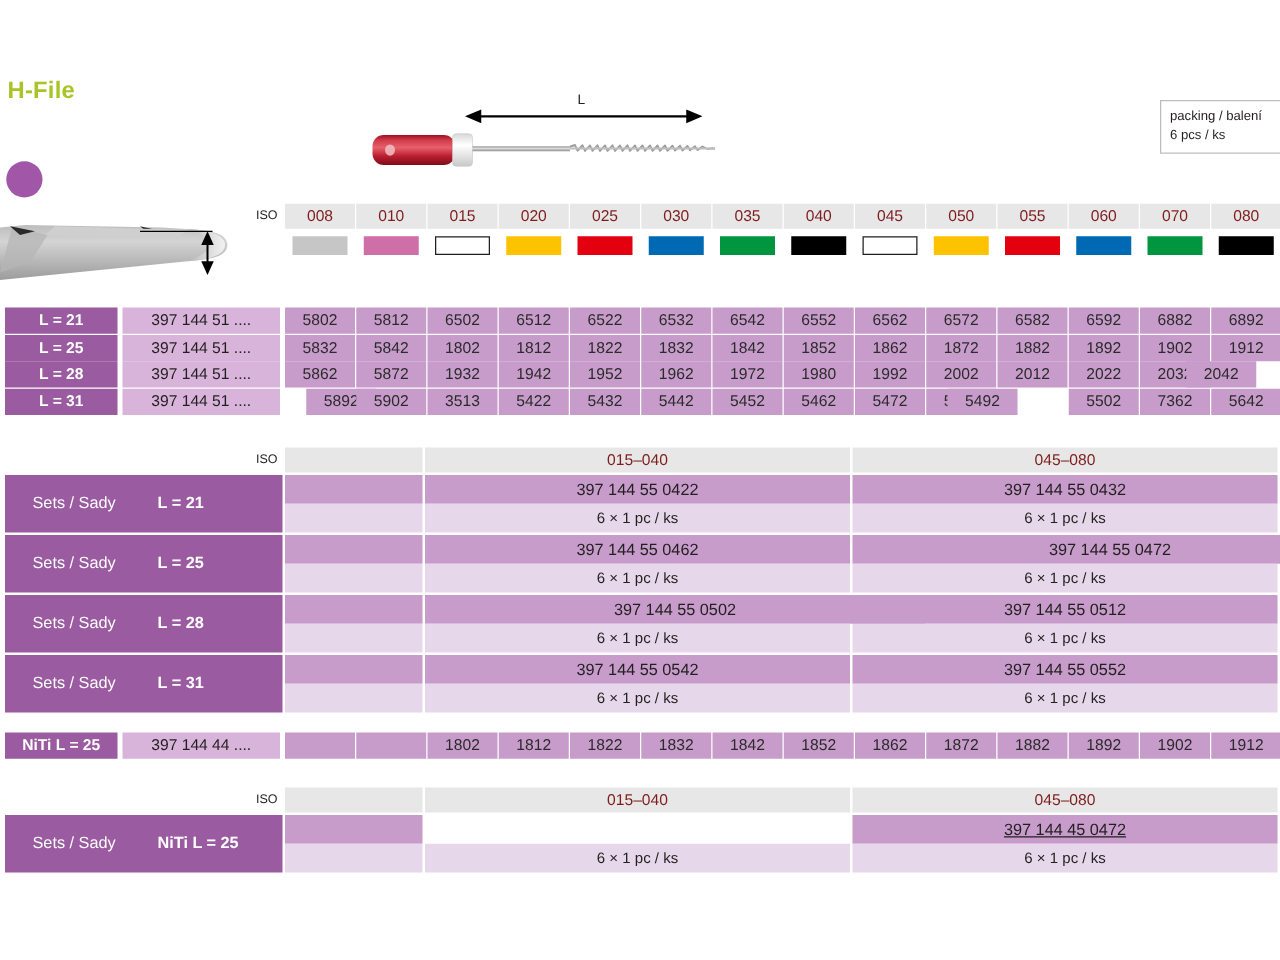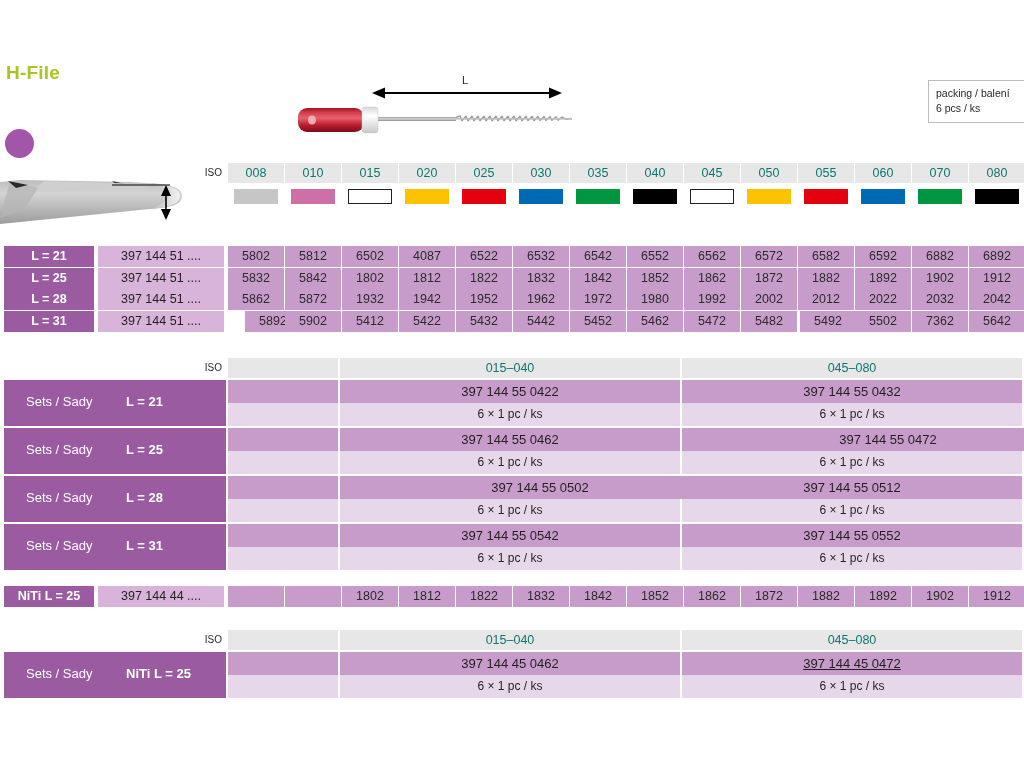--- a/index.html
+++ b/index.html
@@ -121,21 +121,21 @@
   .val-cell.empty { color: transparent; }
 
   
   .iso-hdr {
     position: absolute;
     height: 20px;
     line-height: 20px;
     background: #e7e7e7;
     font-size: 12.5px;
     text-align: center;
-    color: #0f766e;
+    color: #7f1d1d;
     box-sizing: border-box;
   }
   .iso-word {
     position: absolute;
     height: 20px;
     line-height: 20px;
     font-size: 10px;
     text-align: right;
     color: #231f20;
   }
@@ -307,21 +307,21 @@
     <div class="swatch" style="left: 975px; top: 26px; width: 44px; background: rgb(0, 0, 0); border: none;"></div>
   </div>
 
 <div id="main-table" style="position:absolute;left:0;top:246px;width:1024px;height:86px;">
     <div class="row" style="top: 0px;">
       <div class="cell lbl-cell" style="left: 4px; width: 90px;">L = 21</div>
       <div class="cell code-cell" style="left: 98px; width: 126px;">397 144 51 ....</div>
       <div class="cell val-cell" style="left: 228px; width: 56px;">5802</div>
       <div class="cell val-cell" style="left: 285px; width: 56px;">5812</div>
       <div class="cell val-cell" style="left: 342px; width: 56px;">6502</div>
-      <div class="cell val-cell" style="left: 399px; width: 56px;">4087</div>
+      <div class="cell val-cell" style="left: 399px; width: 56px;">6512</div>
       <div class="cell val-cell" style="left: 456px; width: 56px;">6522</div>
       <div class="cell val-cell" style="left: 513px; width: 56px;">6532</div>
       <div class="cell val-cell" style="left: 570px; width: 56px;">6542</div>
       <div class="cell val-cell" style="left: 627px; width: 56px;">6552</div>
       <div class="cell val-cell" style="left: 684px; width: 56px;">6562</div>
       <div class="cell val-cell" style="left: 741px; width: 56px;">6572</div>
       <div class="cell val-cell" style="left: 798px; width: 56px;">6582</div>
       <div class="cell val-cell" style="left: 855px; width: 56px;">6592</div>
       <div class="cell val-cell" style="left: 912px; width: 56px;">6882</div>
       <div class="cell val-cell" style="left: 969px; width: 56px;">6892</div>
@@ -353,36 +353,36 @@
       <div class="cell val-cell" style="left: 399px; width: 56px;">1942</div>
       <div class="cell val-cell" style="left: 456px; width: 56px;">1952</div>
       <div class="cell val-cell" style="left: 513px; width: 56px;">1962</div>
       <div class="cell val-cell" style="left: 570px; width: 56px;">1972</div>
       <div class="cell val-cell" style="left: 627px; width: 56px;">1980</div>
       <div class="cell val-cell" style="left: 684px; width: 56px;">1992</div>
       <div class="cell val-cell" style="left: 741px; width: 56px;">2002</div>
       <div class="cell val-cell" style="left: 798px; width: 56px;">2012</div>
       <div class="cell val-cell" style="left: 855px; width: 56px;">2022</div>
       <div class="cell val-cell" style="left: 912px; width: 56px;">2032</div>
-      <div class="cell val-cell" style="left: 969px; width: 56px;">2042</div>
+      <div class="cell val-cell" style="left: 949px; width: 56px;">2042</div>
     </div>
     <div class="row" style="top: 64.5px;">
       <div class="cell lbl-cell" style="left: 4px; width: 90px;">L = 31</div>
       <div class="cell code-cell" style="left: 98px; width: 126px;">397 144 51 ....</div>
       <div class="cell val-cell" style="left: 228px; width: 56px; margin-left: 17px;">5892</div>
       <div class="cell val-cell" style="left: 285px; width: 56px;">5902</div>
-      <div class="cell val-cell" style="left: 342px; width: 56px;">5412</div>
+      <div class="cell val-cell" style="left: 342px; width: 56px;">3513</div>
       <div class="cell val-cell" style="left: 399px; width: 56px;">5422</div>
       <div class="cell val-cell" style="left: 456px; width: 56px;">5432</div>
       <div class="cell val-cell" style="left: 513px; width: 56px;">5442</div>
       <div class="cell val-cell" style="left: 570px; width: 56px;">5452</div>
       <div class="cell val-cell" style="left: 627px; width: 56px;">5462</div>
       <div class="cell val-cell" style="left: 684px; width: 56px;">5472</div>
       <div class="cell val-cell" style="left: 741px; width: 56px;">5482</div>
-      <div class="cell val-cell" style="left: 800px; width: 56px;">5492</div>
+      <div class="cell val-cell" style="left: 758px; width: 56px;">5492</div>
       <div class="cell val-cell" style="left: 855px; width: 56px;">5502</div>
       <div class="cell val-cell" style="left: 912px; width: 56px;">7362</div>
       <div class="cell val-cell" style="left: 969px; width: 56px;">5642</div>
     </div>
   </div>
 
 <div id="sets-section" style="position:absolute;left:0;top:358px;width:1024px;height:212px;">
     <div class="sets-hdr-row" style="top: 0px;">
       <div class="iso-word" style="left: 170px; top: 0px; width: 52px;">ISO</div>
       <div class="iso-hdr" style="left: 228px; top: 0px; width: 110px;"></div>
@@ -467,18 +467,17 @@
       <div class="iso-hdr" style="left: 340px; top: 0px; width: 340px;">015–040</div>
       <div class="iso-hdr" style="left: 682px; top: 0px; width: 340px;">045–080</div>
     </div>
     <div class="sets-block" style="top: 22px;">
       <div class="sets-label">
         <span class="sl-text">Sets / Sady</span>
         <span class="sl-len">NiTi  L = 25</span>
       </div>
       <div class="sets-spacer-top"></div>
       <div class="sets-spacer-bot"></div>
-      <div class="sets-code" style="left: 340px; top: 0px; width: 340px;">397 144 45 0462</div>
       <div class="sets-qty" style="left: 340px; top: 23px; width: 340px;">6 × 1 pc / ks</div>
       <div class="sets-code" style="left: 682px; top: 0px; width: 340px; text-decoration: underline;">397 144 45 0472</div>
       <div class="sets-qty" style="left: 682px; top: 23px; width: 340px;">6 × 1 pc / ks</div>
     </div>
   </div>
 
 </body></html>

